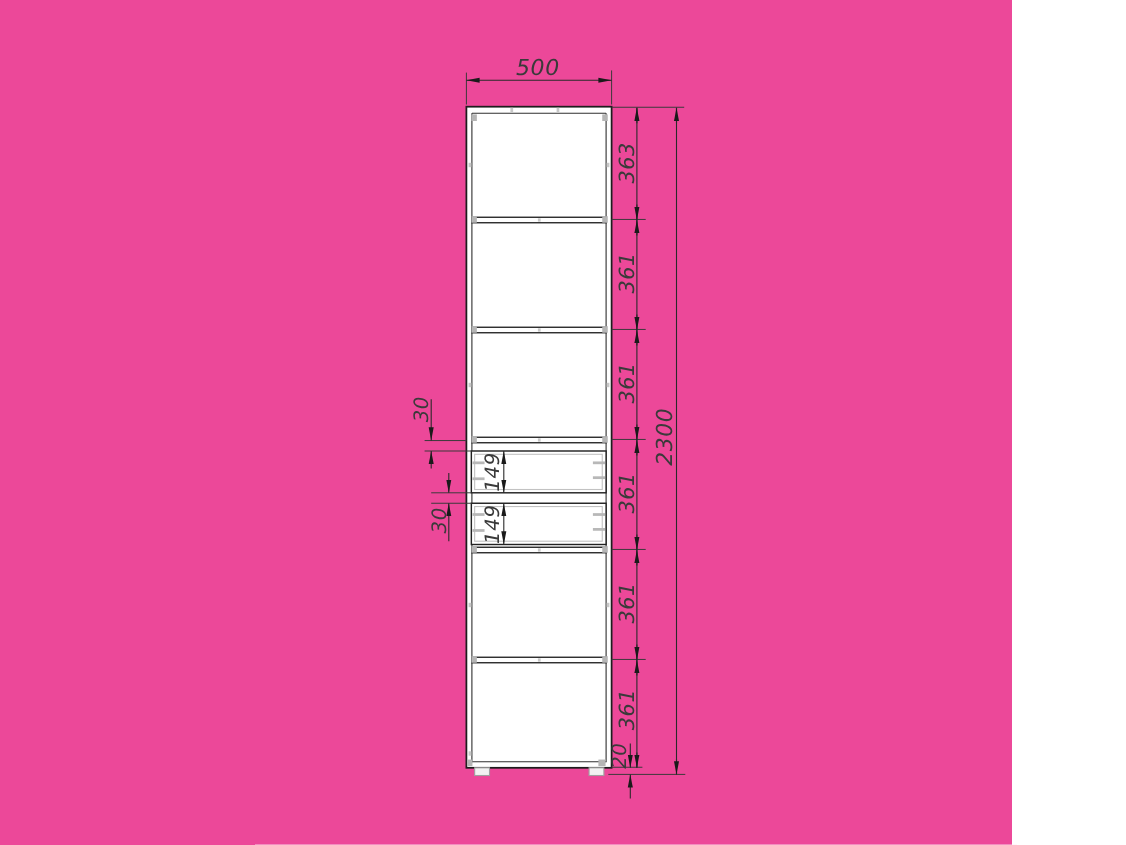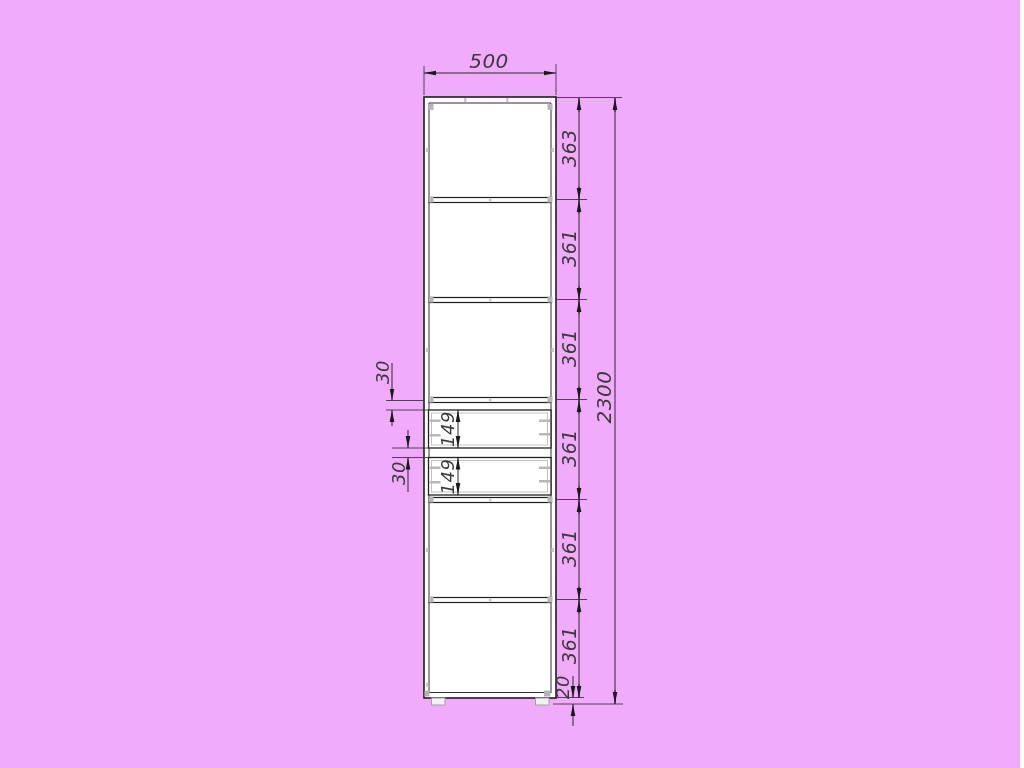--- a/index.html
+++ b/index.html
@@ -1,16 +1,16 @@
 <!DOCTYPE html>
 <html><head>
 <meta charset="utf-8">
 <style>
   html,body{margin:0;padding:0;background:#ffffff;}
-  .stage{position:relative;width:1020px;height:768px;background:#f0abfc;overflow:hidden;}
+  .stage{position:relative;width:920px;height:768px;background:#ec4899;overflow:hidden;}
   svg{position:absolute;left:0;top:0;}
   .outline{fill:#ffffff;stroke:#1d1d1d;stroke-width:1.6;}
   .panel-line{stroke:#2f2f2f;stroke-width:1;}
   .shelf{fill:#ffffff;stroke:#1d1d1d;stroke-width:1.2;}
   .dim{stroke:#2a2a2a;stroke-width:1;fill:none;}
   .ext{stroke:#3a3a3a;stroke-width:0.9;fill:none;}
   .hw{fill:#b5b5b5;}
   .tick{fill:#c8c8c8;}
   .drawer{fill:#ffffff;stroke:#222222;stroke-width:1.3;}
   .drawer-inner{fill:none;stroke:#c2c2c2;stroke-width:1;}

